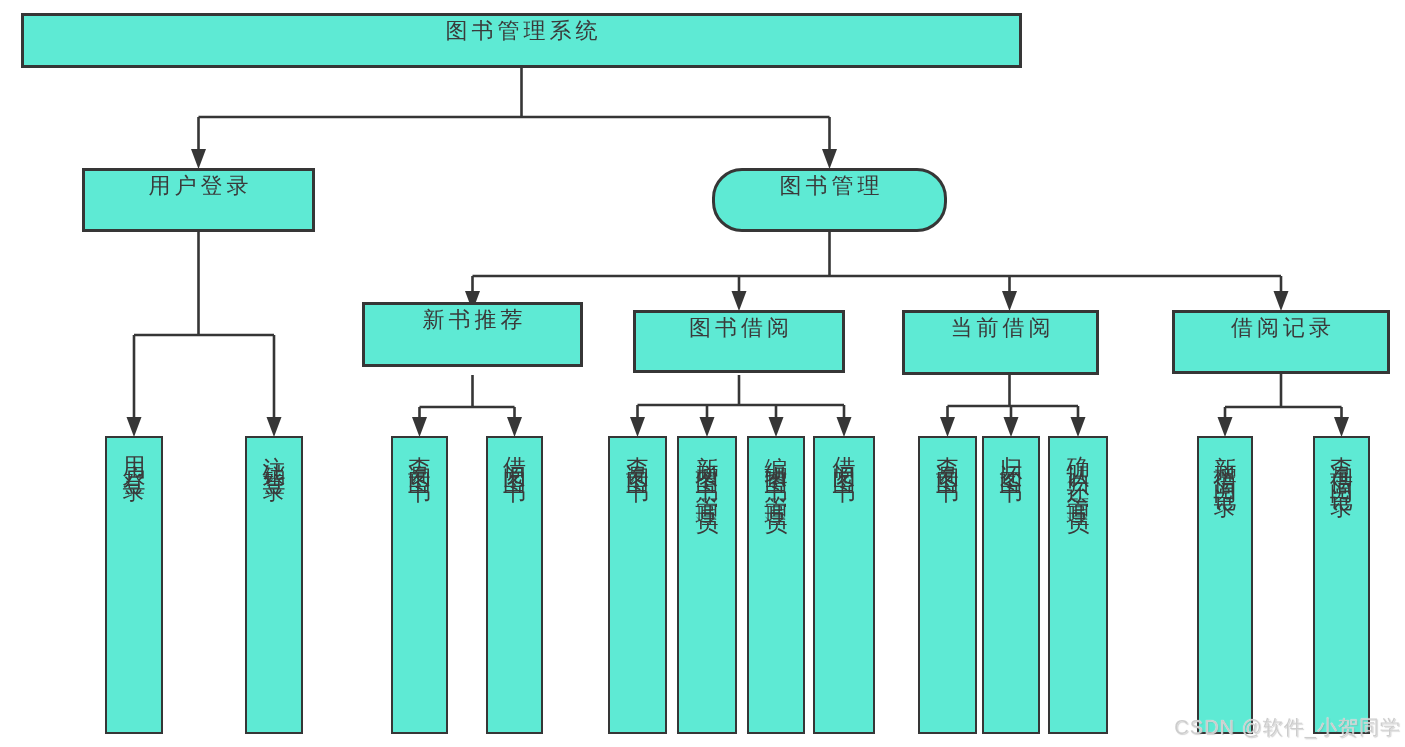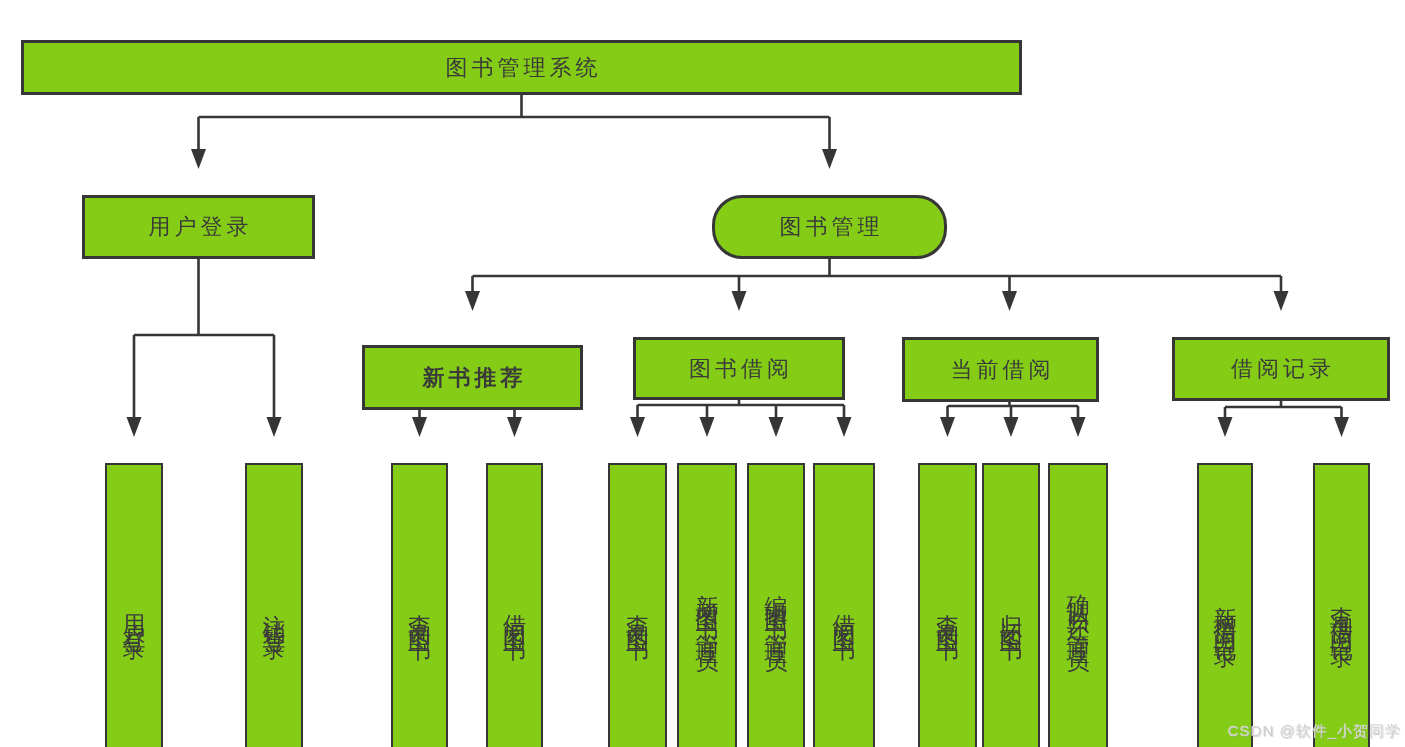--- a/index.html
+++ b/index.html
@@ -14,29 +14,27 @@
     position: absolute; left: 0; top: 0;
     width: 1405px; height: 747px;
   }
   #connector-layer {
     position: absolute; left: 0; top: 0;
     width: 1405px; height: 747px;
     display: block;
   }
   .node {
     position: absolute;
-    background: #84cc16;
+    background: #5eead4;
     border: 3px solid #363636;
     box-sizing: border-box;
     display: flex;
-    align-items: center;
     justify-content: center;
     color: #3a3a3a;
     z-index: 2;
-    margin-top: 27px;
   }
   .node .lbl {
     font-size: 22px;
     letter-spacing: 4px;
     white-space: nowrap;
     text-indent: 4px; 
   }
   .node.v-node { border-width: 2.5px; }
   .node.v-node .lbl {
     writing-mode: vertical-rl;
@@ -44,21 +42,21 @@
     font-size: 23px;
     letter-spacing: 8px;
     text-indent: 0;
     white-space: normal;
     line-height: 1.0;
   }
   .watermark {
     position: absolute;
     right: 4px;
     bottom: 6px;
-    font-size: 15px;
+    font-size: 20px;
     color: #cdcdcd;
     text-shadow: 0 0 1px #ffffff, 1px 1px 1px rgba(120,120,120,0.35);
     z-index: 5;
     letter-spacing: 1px;
   }
 </style>
 </head>
 <body>
 
 <div class="canvas">
@@ -93,21 +91,21 @@
   <div id="nodes">
       <div class="node" style="left: 21px; top: 13px; width: 1001px; height: 55px;">
         <span class="lbl">图书管理系统</span>
       </div>
       <div class="node" style="left: 82px; top: 168px; width: 233px; height: 64px;">
         <span class="lbl">用户登录</span>
       </div>
       <div class="node" style="left: 712px; top: 168px; width: 235px; height: 64px; border-radius: 30px;">
         <span class="lbl">图书管理</span>
       </div>
-      <div class="node" style="left: 362px; top: 318px; width: 221px; height: 65px; font-weight: bold;">
+      <div class="node" style="left: 362px; top: 302px; width: 221px; height: 65px;">
         <span class="lbl">新书推荐</span>
       </div>
       <div class="node" style="left: 633px; top: 310px; width: 212px; height: 63px;">
         <span class="lbl">图书借阅</span>
       </div>
       <div class="node" style="left: 902px; top: 310px; width: 197px; height: 65px;">
         <span class="lbl">当前借阅</span>
       </div>
       <div class="node" style="left: 1172px; top: 310px; width: 218px; height: 64px;">
         <span class="lbl">借阅记录</span>

